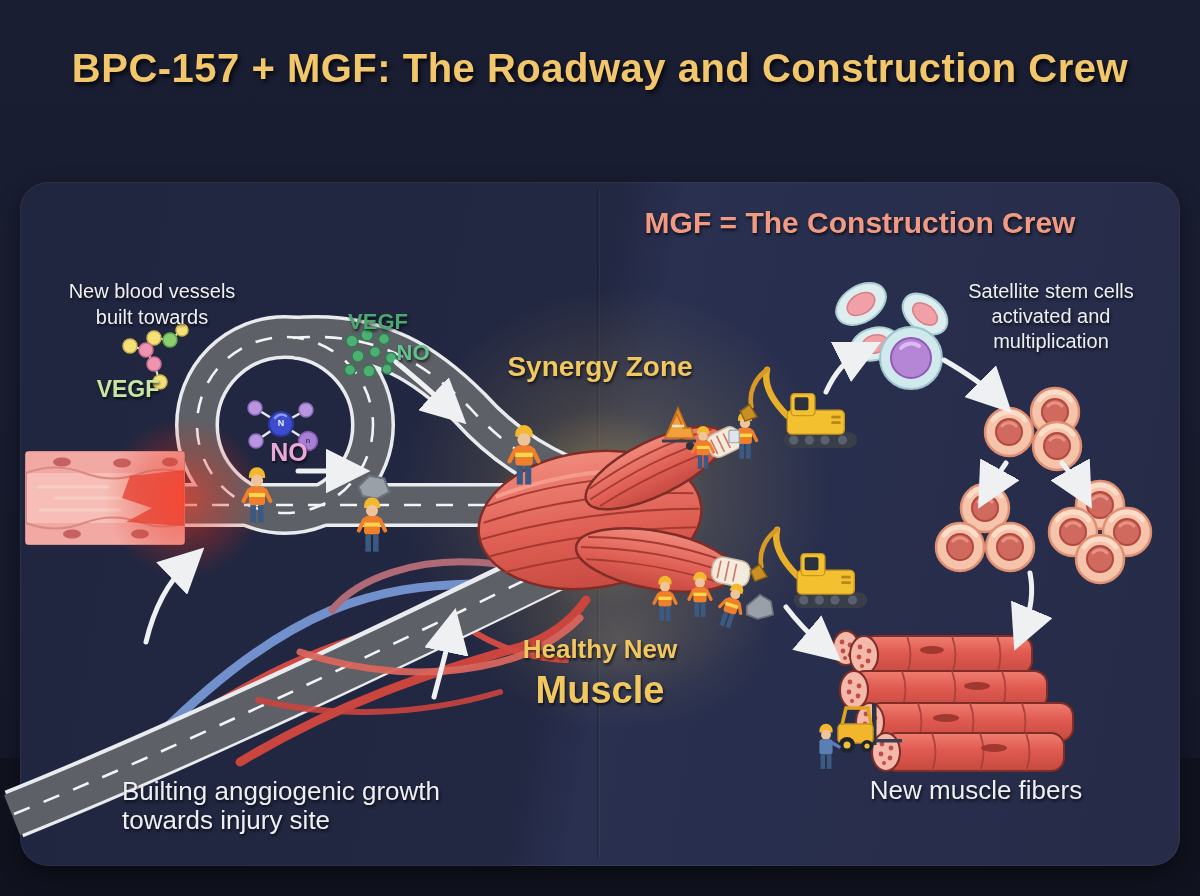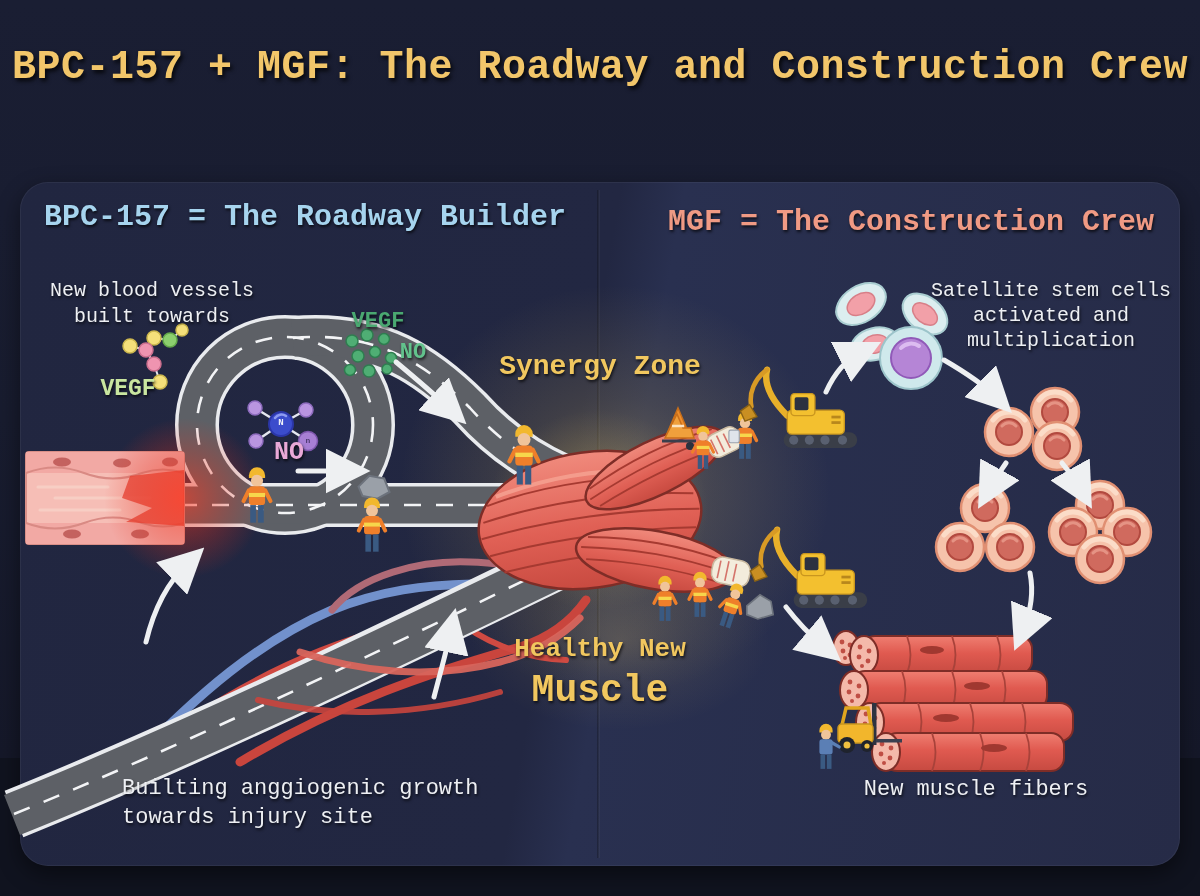--- a/index.html
+++ b/index.html
@@ -1,32 +1,32 @@
 <!DOCTYPE html>
 <html><head>
 <meta charset="utf-8">
 <style>
   html,body{margin:0;padding:0;}
   body{width:1200px;height:896px;overflow:hidden;background:#10131f;}
   .stage{position:relative;width:1200px;height:758px;
          background:linear-gradient(180deg,#1a1e33 0%,#181c2f 55%,#151829 100%);
-         font-family:Liberation Mono, monospace;}
+         font-family:Liberation Sans, sans-serif;}
   .panel{position:absolute;left:20px;top:182px;width:1160px;height:684px;border-radius:28px;
          background:linear-gradient(100deg,#212640 0%,#222742 47%,#293050 52%,#262b47 100%);
          box-shadow:inset 0 0 0 1px rgba(255,255,255,.05), 0 8px 22px rgba(0,0,0,.45);}
   .divider{position:absolute;left:597px;top:190px;width:3px;height:668px;
          background:linear-gradient(to right,rgba(0,0,0,.32),rgba(255,255,255,.06));}
   svg.art{position:absolute;left:0;top:0;width:1200px;height:896px;}
   .lbl{position:absolute;font-weight:bold;white-space:nowrap;transform:translate(-50%,-50%);
        text-shadow:1px 2px 3px rgba(0,0,0,.7);line-height:1.1;}
   .title{font-size:40px;color:#f2c66a;letter-spacing:.5px;text-shadow:2px 3px 4px rgba(0,0,0,.8);}
   .hdr-blue{font-size:30px;color:#a6d4ee;}
   .hdr-salmon{font-size:30px;color:#f09a84;}
   .white-lbl{font-size:20px;color:#edeff3;font-weight:normal;}
-  .white-lbl-b{font-size:22px;color:#edeff3;font-weight:normal;}
+  .white-lbl-b{font-size:26px;color:#edeff3;font-weight:normal;}
   .gold{color:#f1c75f;}
   .synergy{font-size:28px;}
   .healthy1{font-size:26px;}
   .healthy2{font-size:38px;}
   .vegf-pale{font-size:23px;color:#c9e6a0;}
   .no-pink{font-size:25px;color:#e9a9d8;}
   .vegf-green{font-size:22px;color:#4aa871;}
   .no-green{font-size:22px;color:#62c28c;}
   .atom{font-size:9px;color:#eef1f8;font-weight:bold;text-shadow:none;}
   .atom-sm{font-size:8px;color:#4d3a70;text-shadow:none;}
@@ -434,22 +434,21 @@
       <path d="M 944 360 C 968 374, 984 385, 996 397" marker-end="url(#ah)"></path>
       <path d="M 1006 463 C 1000 472, 994 480, 989 489" marker-end="url(#ah)"></path>
       <path d="M 1062 463 C 1069 472, 1076 480, 1081 489" marker-end="url(#ah)"></path>
       <path d="M 1030 573 C 1034 593, 1031 611, 1023 630" marker-end="url(#ah)"></path>
       <path d="M 786 607 C 799 624, 811 636, 824 647" marker-end="url(#ah)"></path>
     </g>
   </svg>
 
   <div class="lbl title" style="left:600px;top:68px;">BPC-157 + MGF: The Roadway and Construction Crew</div>
 
-  <div class="lbl hdr-blue" style="left:305px;top:217px;">BPC-157 = The Roadway Builder</div>
-  <div class="lbl hdr-salmon" style="left:911px;top:222px;text-align:right;">MGF = The Construction Crew</div>
+  <div class="lbl hdr-salmon" style="left:860px;top:222px;text-align:right;">MGF = The Construction Crew</div>
 
   <div class="lbl white-lbl" style="left:152px;top:291px;">New blood vessels</div>
   <div class="lbl white-lbl" style="left:152px;top:317px;text-align:right;">built towards</div>
 
   <div class="lbl vegf-pale" style="left:128px;top:390px;">VEGF</div>
   <div class="lbl no-pink" style="left:289px;top:453px;">NO</div>
   <div class="lbl vegf-green" style="left:378px;top:322px;">VEGF</div>
   <div class="lbl no-green" style="left:413px;top:353px;">NO</div>
 
   <div class="lbl atom" style="left:281px;top:424px;">N</div>

